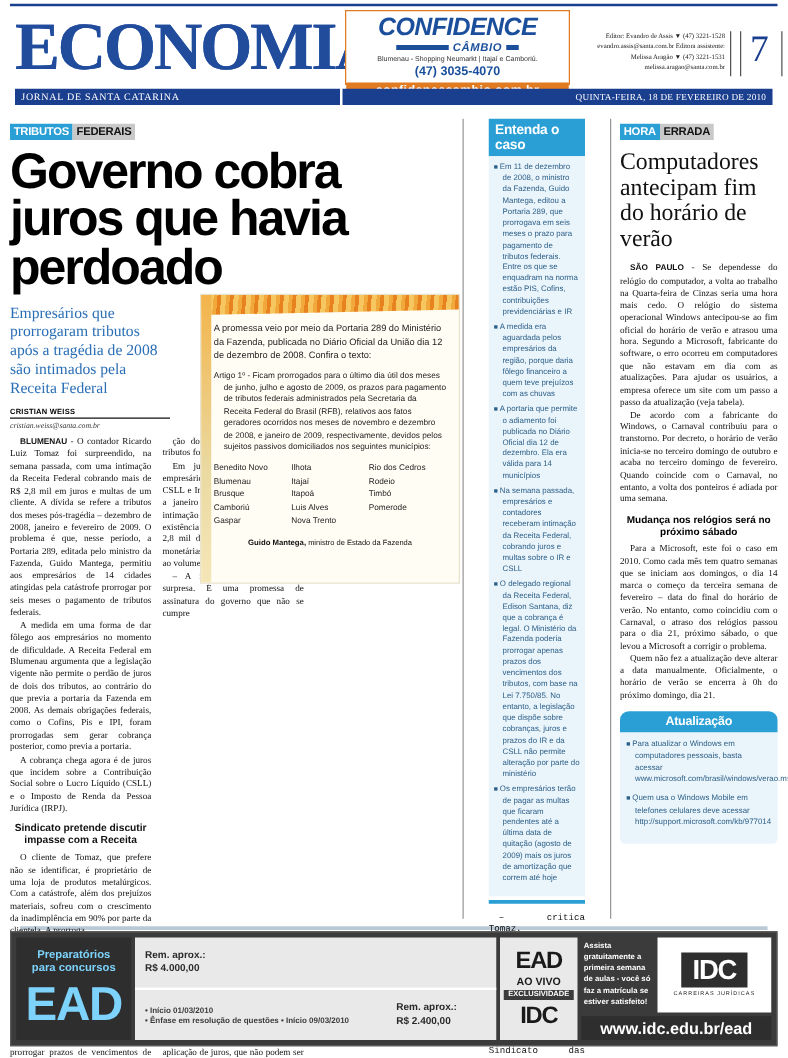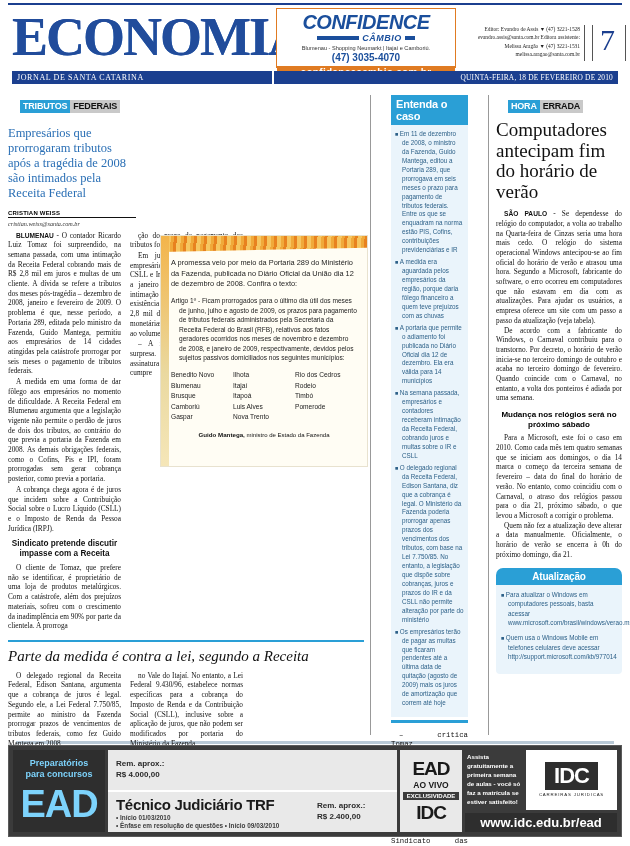--- a/index.html
+++ b/index.html
@@ -57,21 +57,21 @@
   .date-bar span { color:#fff; font-size:7.4px; float:right; padding-right:5px; line-height:13px;
      font-family:"Liberation Serif", serif; letter-spacing:0.2px; }
 
   
   .content { display:flex; gap:0; margin-top:6px; height:640px; }
   .col-left { width:364px; padding-right:6px; }
   .col-mid { width:118px; border-left:1px solid #999; padding:0 20px; }
   .col-right { width:134px; border-left:1px solid #999; padding-left:7px; }
 
   
-  .kicker { display:inline-block; margin-bottom:3px;margin-left:12px; }
+  .kicker { display:inline-block; margin-bottom:3px; }
   .kicker .k1 { background:#2a9fd6; color:#fff; font-family:"Liberation Sans", sans-serif;
     font-weight:bold; font-size:9px; padding:1.5px 3px; letter-spacing:-0.2px; display:inline-block;}
   .kicker .k2 { background:#c9c9c9; color:#111; font-family:"Liberation Sans", sans-serif;
     font-weight:bold; font-size:9px; padding:1.5px 3px; letter-spacing:-0.2px; display:inline-block;}
 
   h1.headline {
     font-family:"Liberation Sans", sans-serif; font-weight:bold;
     font-size:40px; line-height:0.96; letter-spacing:-1.6px; color:#000;
     margin:2px 0 0 0;
   }
@@ -246,20 +246,21 @@
   </div>
 
   <div class="content">
 
     <div class="col-left">
 
       <div class="kicker">
         <span class="k1">TRIBUTOS</span><span class="k2">FEDERAIS</span>
       </div>
 
+      <h1 class="headline">Governo cobra juros que havia perdoado</h1>
 
       <div class="lede">Empresários que prorrogaram tributos após a tragédia de 2008 são intimados pela Receita Federal</div>
 
       <div class="byline">
         <span class="byline-name">CRISTIAN WEISS</span>
         <span class="byline-mail">cristian.weiss@santa.com.br</span>
       </div>
 
       <div class="bodycols">
         <div class="bodycol">
@@ -388,21 +389,20 @@
 
     <div class="ad-mid">
       <div class="ad-row">
         <div class="price">
           <div>Rem. aprox.:</div>
           <div>R$ 4.000,00</div>
         </div>
       </div>
       <div class="ad-row b2">
         <div class="left">
-          <div class="t1">Técnico Judiciário TRF</div>
           <div class="t3">• Início 01/03/2010</div>
           <div class="t3">• Ênfase em resolução de questões • Início 09/03/2010</div>
         </div>
         <div class="price">
           <div>Rem. aprox.:</div>
           <div>R$ 2.400,00</div>
         </div>
       </div>
     </div>
 

